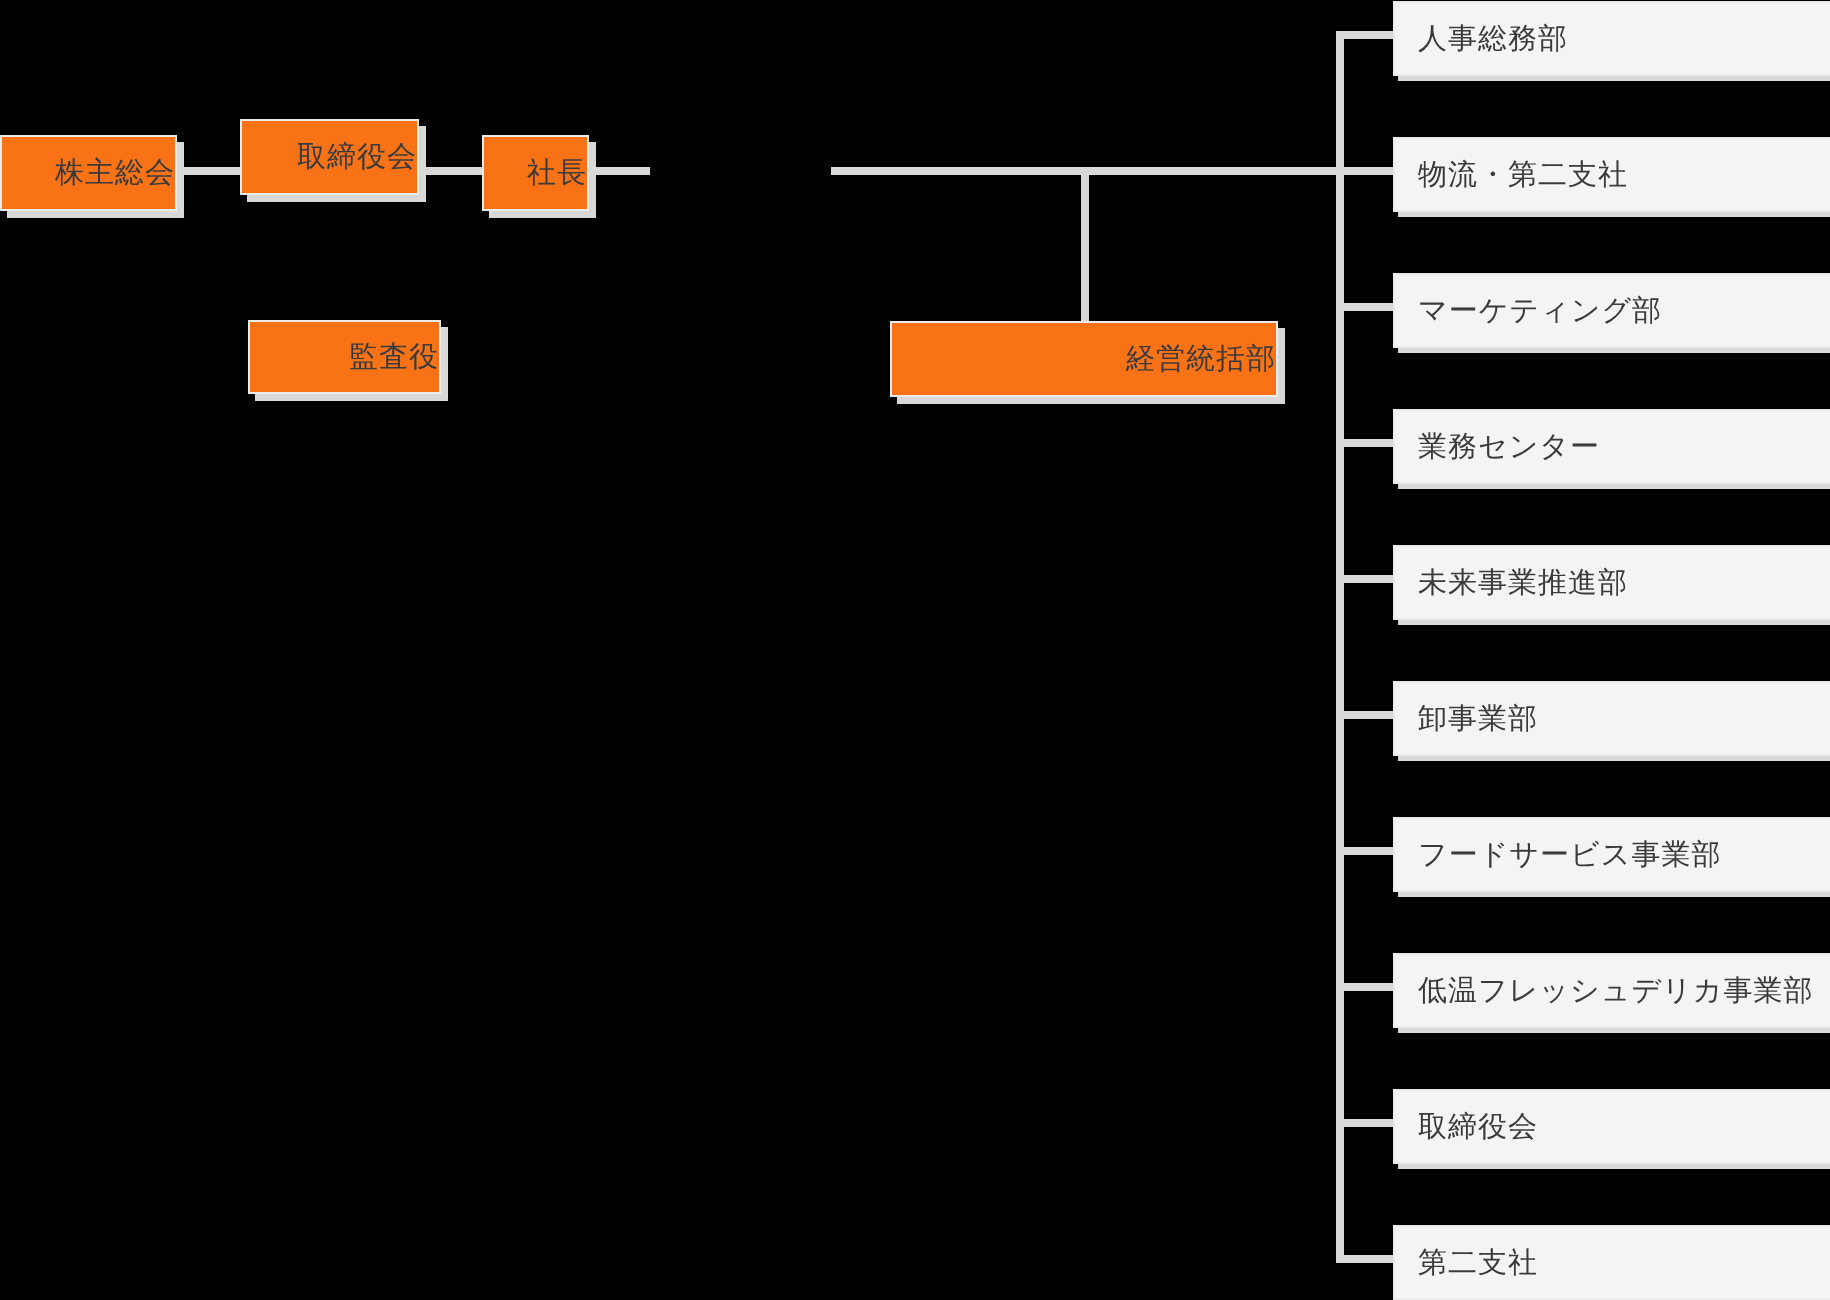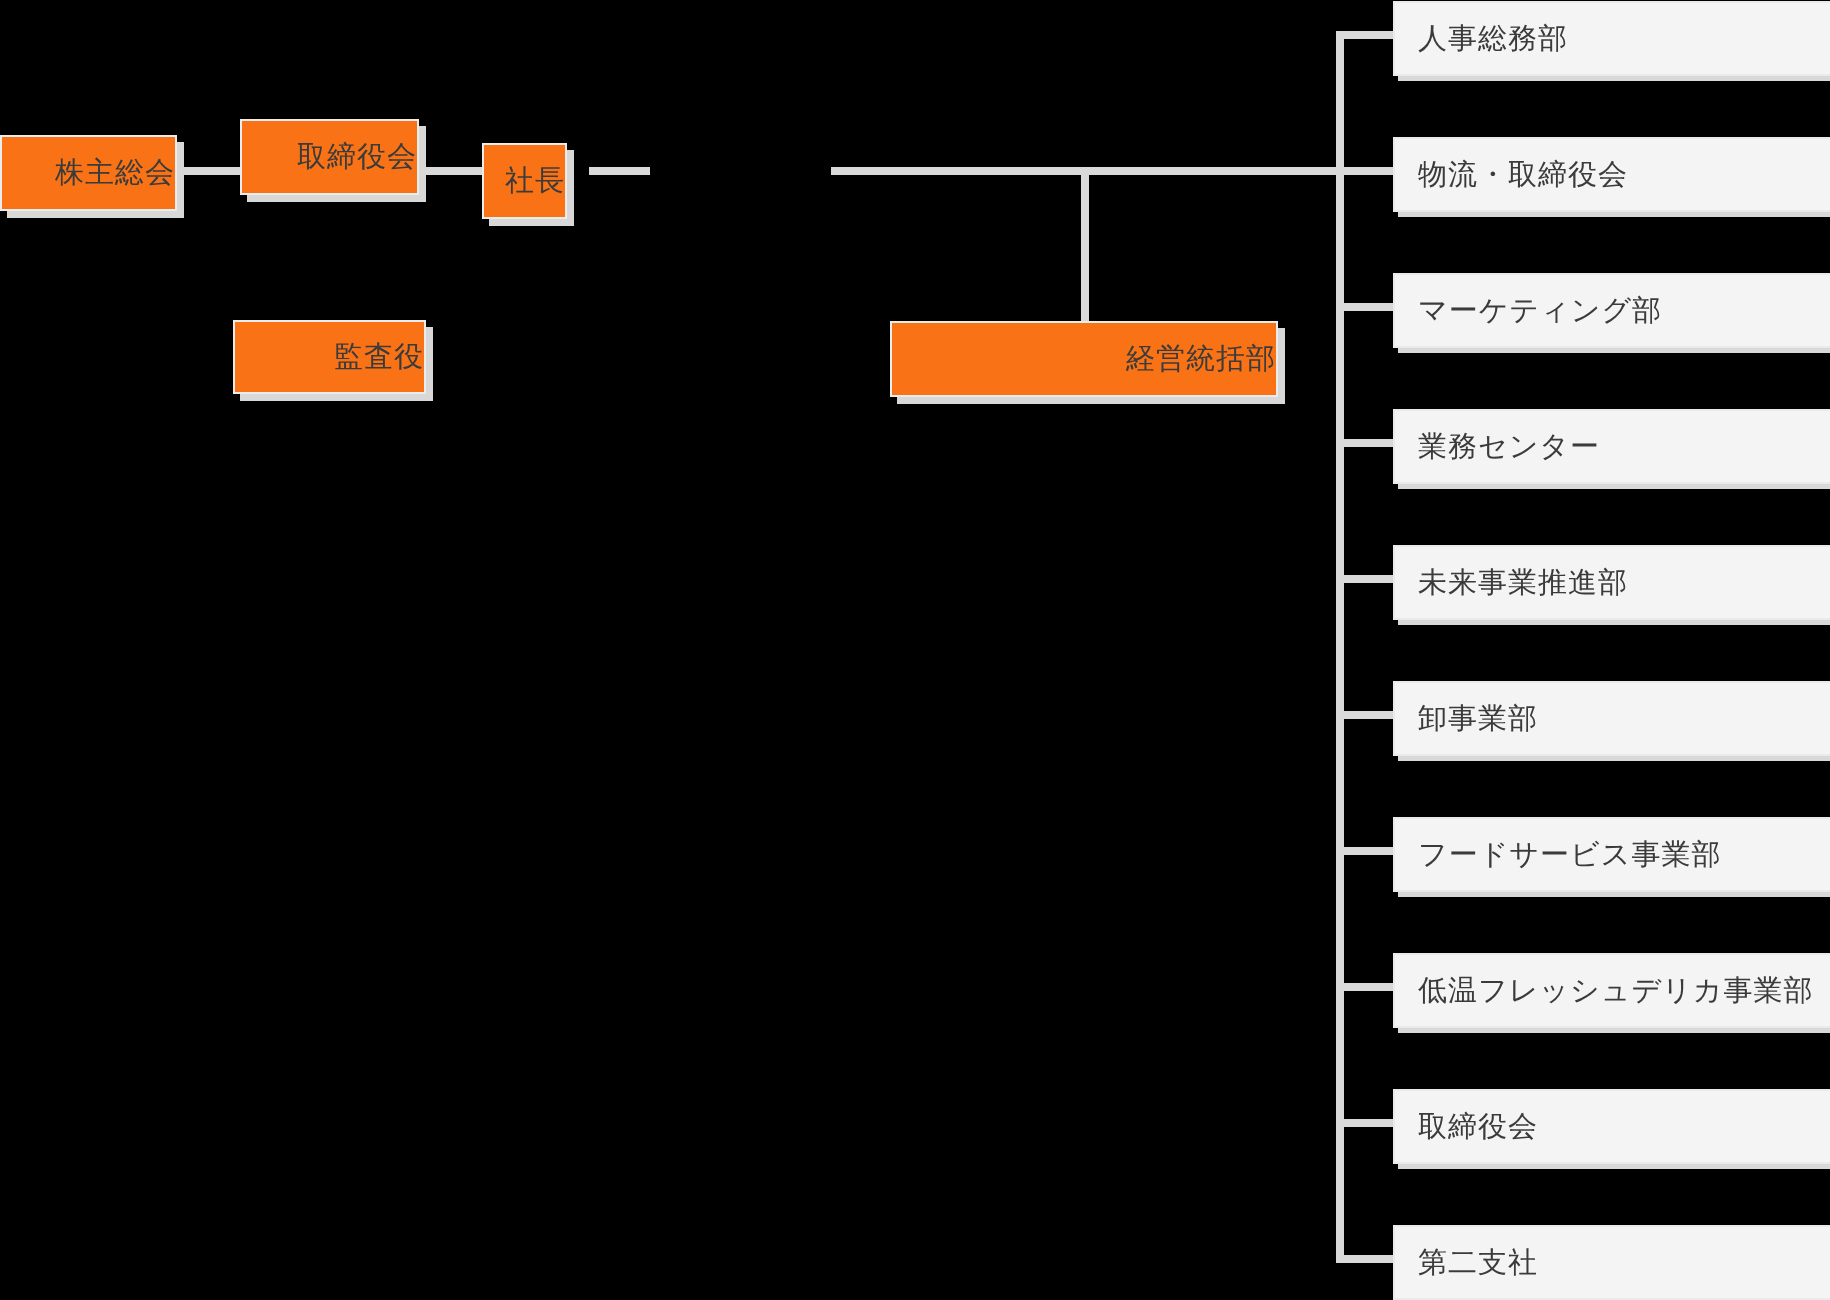--- a/index.html
+++ b/index.html
@@ -45,25 +45,25 @@
 <body>
 
 <div id="stage">
 
   <div class="box" style="left:0px;   top:135px; width:177px; height:76px;">
     <span>株主総会</span>
   </div>
   <div class="box" style="left:240px; top:119px; width:179px; height:76px;">
     <span>取締役会</span>
   </div>
-  <div class="box" style="left:482px; top:135px; width:85px; height:76px;margin-top:8px;">
+  <div class="box" style="left:482px; top:135px; width:107px; height:76px;">
     <span>社長</span>
   </div>
 
-  <div class="box" style="left:233px; top:320px; width:193px; height:74px;">
+  <div class="box" style="left:248px; top:320px; width:193px; height:74px;">
     <span>監査役</span>
   </div>
 
   <div class="box" style="left:890px; top:321px; width:388px; height:76px;padding-left:31px;">
     <span>経営統括部</span>
   </div>
 
   <div class="line" style="left:177px; top:167px; width:63px;  height:8px;"></div>
   <div class="line" style="left:419px; top:167px; width:63px;  height:8px;"></div>
   <div class="line" style="left:589px; top:167px; width:61px;  height:8px;"></div>
@@ -72,21 +72,21 @@
   <div class="line" style="left:1081px; top:171px; width:8px; height:150px;"></div>
 
   <div class="line" style="left:1336px; top:31px; width:8px; height:1232px;"></div>
 
 <div class="line" style="left: 1344px; top: 31px; width: 49px; height: 8px;"></div>
     <div class="box dept" style="left: 1393px; top: 1px; width: 444px; height: 75px;">
       <span>人事総務部</span>
     </div>
     <div class="line" style="left: 1344px; top: 167px; width: 49px; height: 8px;"></div>
     <div class="box dept" style="left: 1393px; top: 137px; width: 444px; height: 75px;">
-      <span>物流・取締役会</span>
+      <span>物流・第二支社</span>
     </div>
     <div class="line" style="left: 1344px; top: 303px; width: 49px; height: 8px;"></div>
     <div class="box dept" style="left: 1393px; top: 273px; width: 444px; height: 75px;">
       <span>マーケティング部</span>
     </div>
     <div class="line" style="left: 1344px; top: 439px; width: 49px; height: 8px;"></div>
     <div class="box dept" style="left: 1393px; top: 409px; width: 444px; height: 75px;">
       <span>業務センター</span>
     </div>
     <div class="line" style="left: 1344px; top: 575px; width: 49px; height: 8px;"></div>

